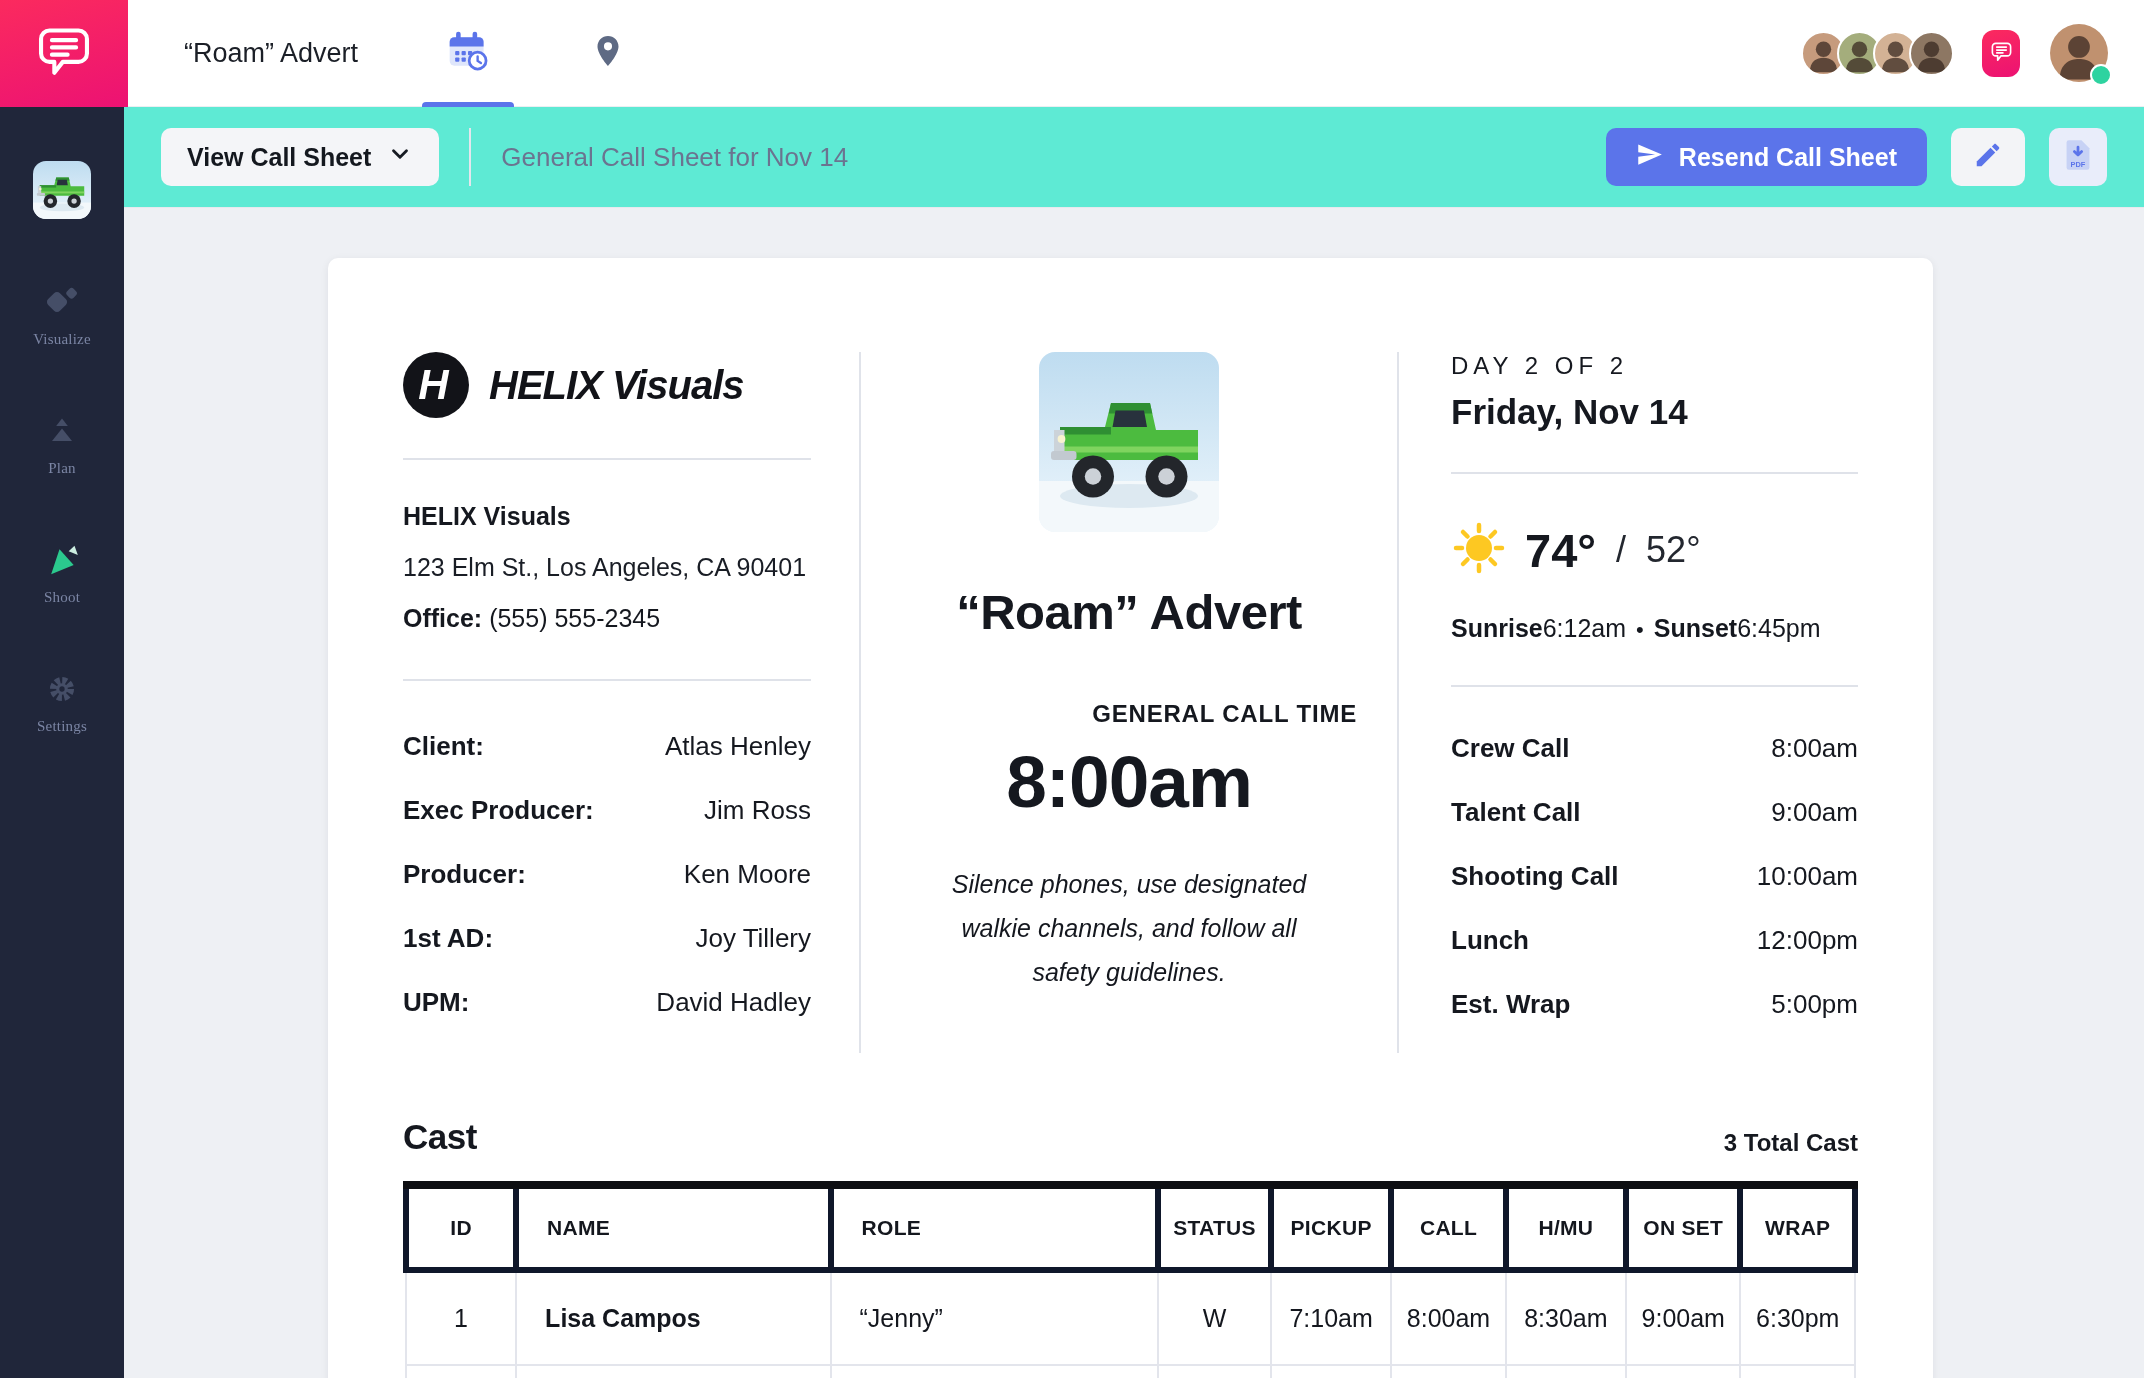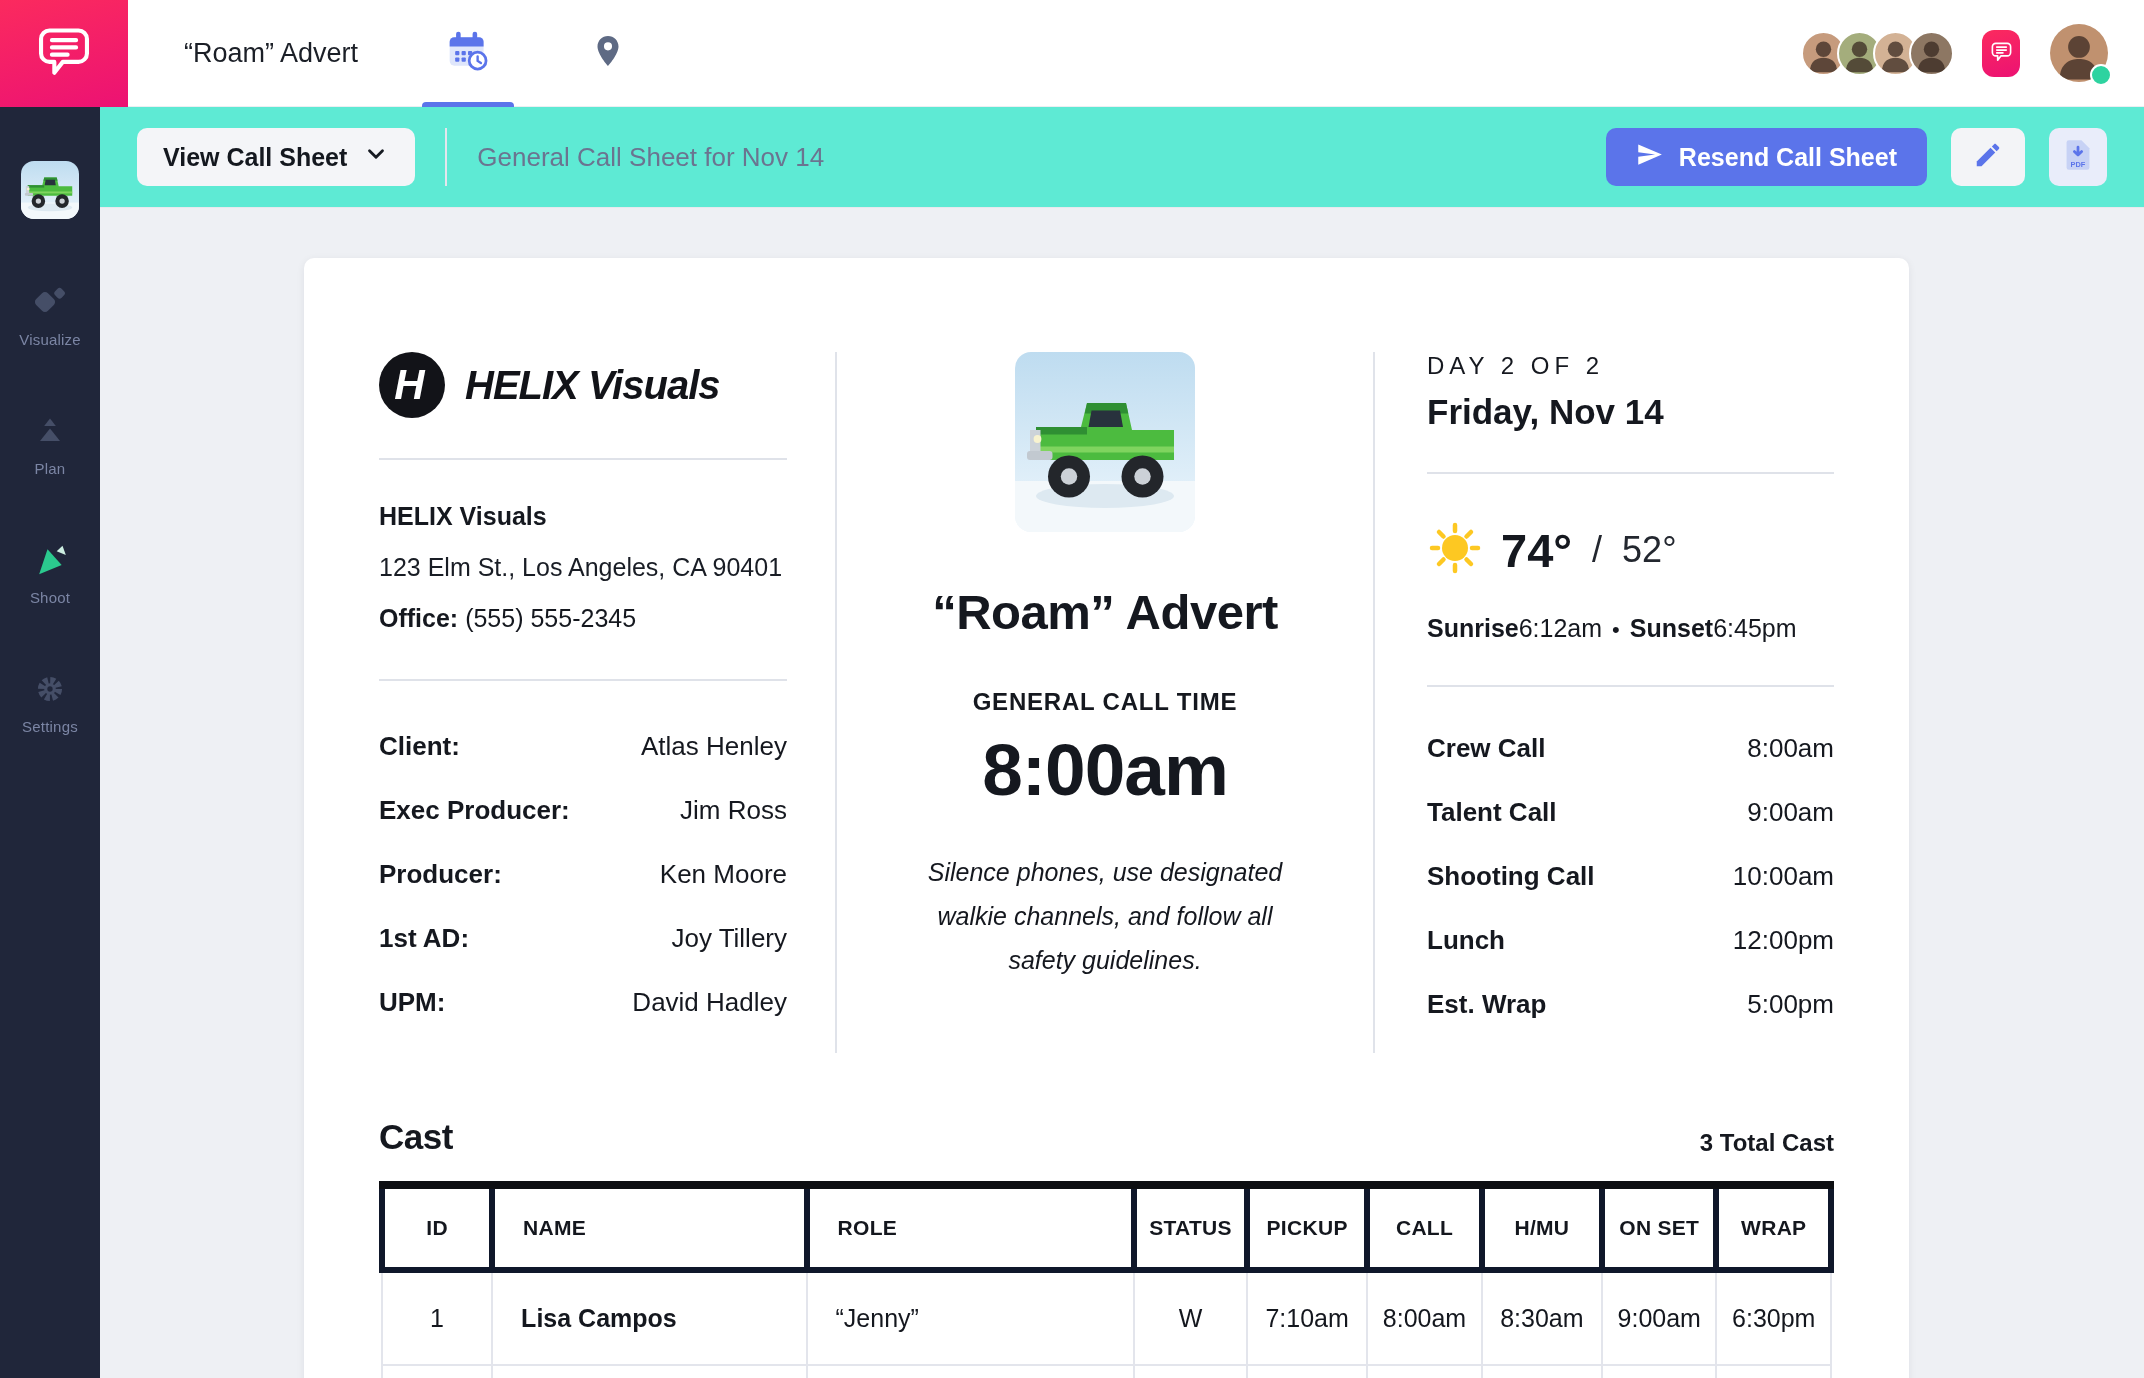--- a/index.html
+++ b/index.html
@@ -25,21 +25,21 @@
   .pink-chip { width:38px; height:47px; border-radius:12px; margin-left:28px; background:linear-gradient(165deg,#fb2a5e,#ec1273); display:flex; align-items:center; justify-content:center; cursor:pointer; flex:none; }
   .pink-chip svg { width:23px; height:23px; }
   .profile { position:relative; margin-left:30px; width:58px; height:58px; cursor:pointer; flex:none; }
   .profile-pic { width:58px; height:58px; border-radius:50%; overflow:hidden; background:#c0916f; }
   .status-dot { position:absolute; right:-4px; bottom:-4px; width:22px; height:22px; border-radius:50%; background:#2ed3a0; border:2px solid #fff; }
 
   
   .app-body { display:flex; height:1271px; overflow:hidden; }
 
   
-  .sidebar { width:100px; flex:none; background:#20263a; display:flex; flex-direction:column; align-items:center; }
+  .sidebar { width:124px; flex:none; background:#20263a; display:flex; flex-direction:column; align-items:center;font-family:Liberation Serif, serif; }
   .side-thumb { width:58px; height:58px; border-radius:13px; overflow:hidden; margin-top:54px; cursor:pointer; }
   .side-thumb svg { width:100%; height:100%; display:block; }
   .nav-item { display:flex; flex-direction:column; align-items:center; margin-top:62px; cursor:pointer; width:100%; }
   .nav-item:first-of-type { margin-top:66px; }
   .nav-icon { width:42px; height:42px; display:flex; align-items:center; justify-content:center; }
   .nav-icon svg { width:40px; height:40px; }
   .nav-label { margin-top:8px; font-size:15px; font-weight:500; color:#7b85a4; letter-spacing:.2px; }
 
   
   .main { flex:1; display:flex; flex-direction:column; background:#eef0f4; overflow:hidden; }
@@ -75,21 +75,21 @@
   .company-office { margin-top:22px; font-size:25px; }
   .company-office b { font-weight:bold; }
   .col-left .rule.r2 { margin-top:46px; }
   .crew-list { margin-top:50px; }
   .kv-row { display:flex; justify-content:space-between; align-items:baseline; font-size:26px; margin-bottom:33px; }
   .kv-label { font-weight:bold; }
 
   .hero-img { width:180px; height:180px; border-radius:16px; overflow:hidden; margin:0 auto; }
   .hero-img svg { width:100%; height:100%; display:block; }
   .cs-title { margin-top:52px; font-size:49px; font-weight:bold; letter-spacing:-.5px; }
-  .call-label { margin-top:48px; font-size:24px; font-weight:600; letter-spacing:.8px; }
+  .call-label { margin-top:60px; font-size:24px; font-weight:600; letter-spacing:.8px;text-align:right; }
   .call-time { margin-top:12px; font-size:73px; font-weight:bold; letter-spacing:-1px; }
   .cs-note { margin-top:40px; font-size:25px; line-height:1.75; color:#14171e; padding:0 26px;font-style:italic; }
 
   .day-label { font-size:24px; letter-spacing:5px; font-weight:500; }
   .cs-date { margin-top:12px; font-size:35px; font-weight:bold; }
   .col-right .rule.r1 { margin-top:40px; }
   .weather-row { margin-top:46px; display:flex; align-items:center; gap:18px; }
   .weather-row svg { width:56px; height:56px; flex:none; }
   .temp-high { font-size:47px; font-weight:bold; }
   .temp-sep { font-size:36px; color:#23272f; margin:0 2px; }

